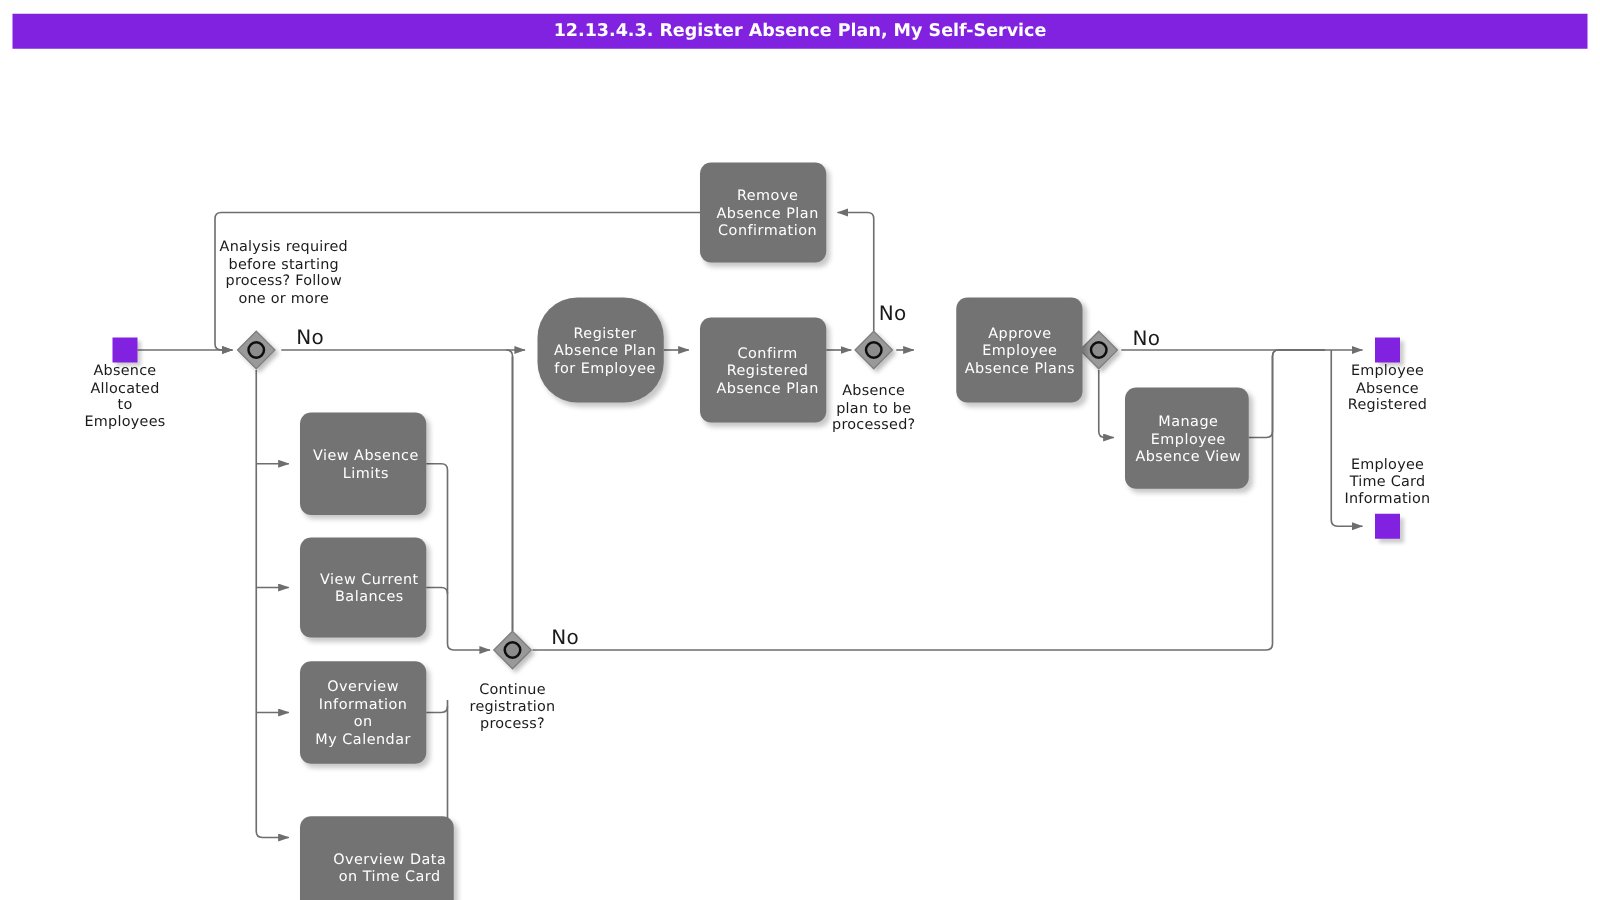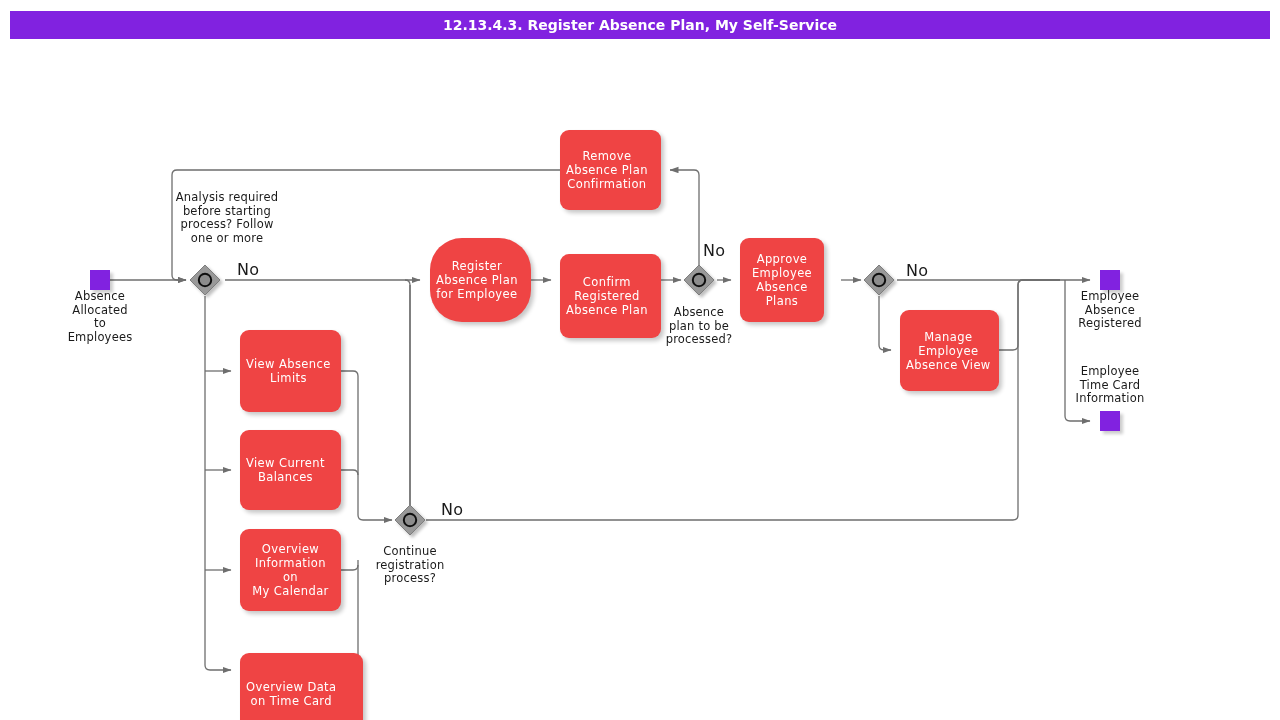--- a/index.html
+++ b/index.html
@@ -60,26 +60,26 @@
     font-family: "DejaVu Sans", sans-serif;
     font-size: 16px;
     color: #1a1a1a;
     text-align: center;
     line-height: 13.5px;
     white-space: pre-line;
     letter-spacing: 0.2px;
   }
   .task-box {
     position: absolute;
-    background: #ef4444;
+    background: #737373;
     border-radius: 9px;
     box-shadow: 3px 3px 4px rgba(0,0,0,0.22);
     display: flex;
     align-items: center;
-    justify-content: flex-start;
+    justify-content: flex-end;
     box-sizing: border-box;
   }
   .task-box .task-text {
     color: #ffffff;
     font-family: "DejaVu Sans", sans-serif;
     font-size: 11.5px;
     line-height: 14px;
     text-align: center;
     white-space: pre-line;
     letter-spacing: 0.4px;
@@ -222,21 +222,21 @@
 Absence Plan
 for Employee</span>
   </div>
 
   <div class="task-box" style="left:560px; top:254px; width:101px; height:84px;">
     <span class="task-text">Confirm
 Registered
 Absence Plan</span>
   </div>
 
-  <div class="task-box" style="left:740px; top:238px; width:84px; height:84px;">
+  <div class="task-box" style="left:765px; top:238px; width:101px; height:84px;">
     <span class="task-text">Approve
 Employee
 Absence Plans</span>
   </div>
 
   <div class="task-box" style="left:900px; top:310px; width:99px; height:81px;">
     <span class="task-text">Manage
 Employee
 Absence View</span>
   </div>

